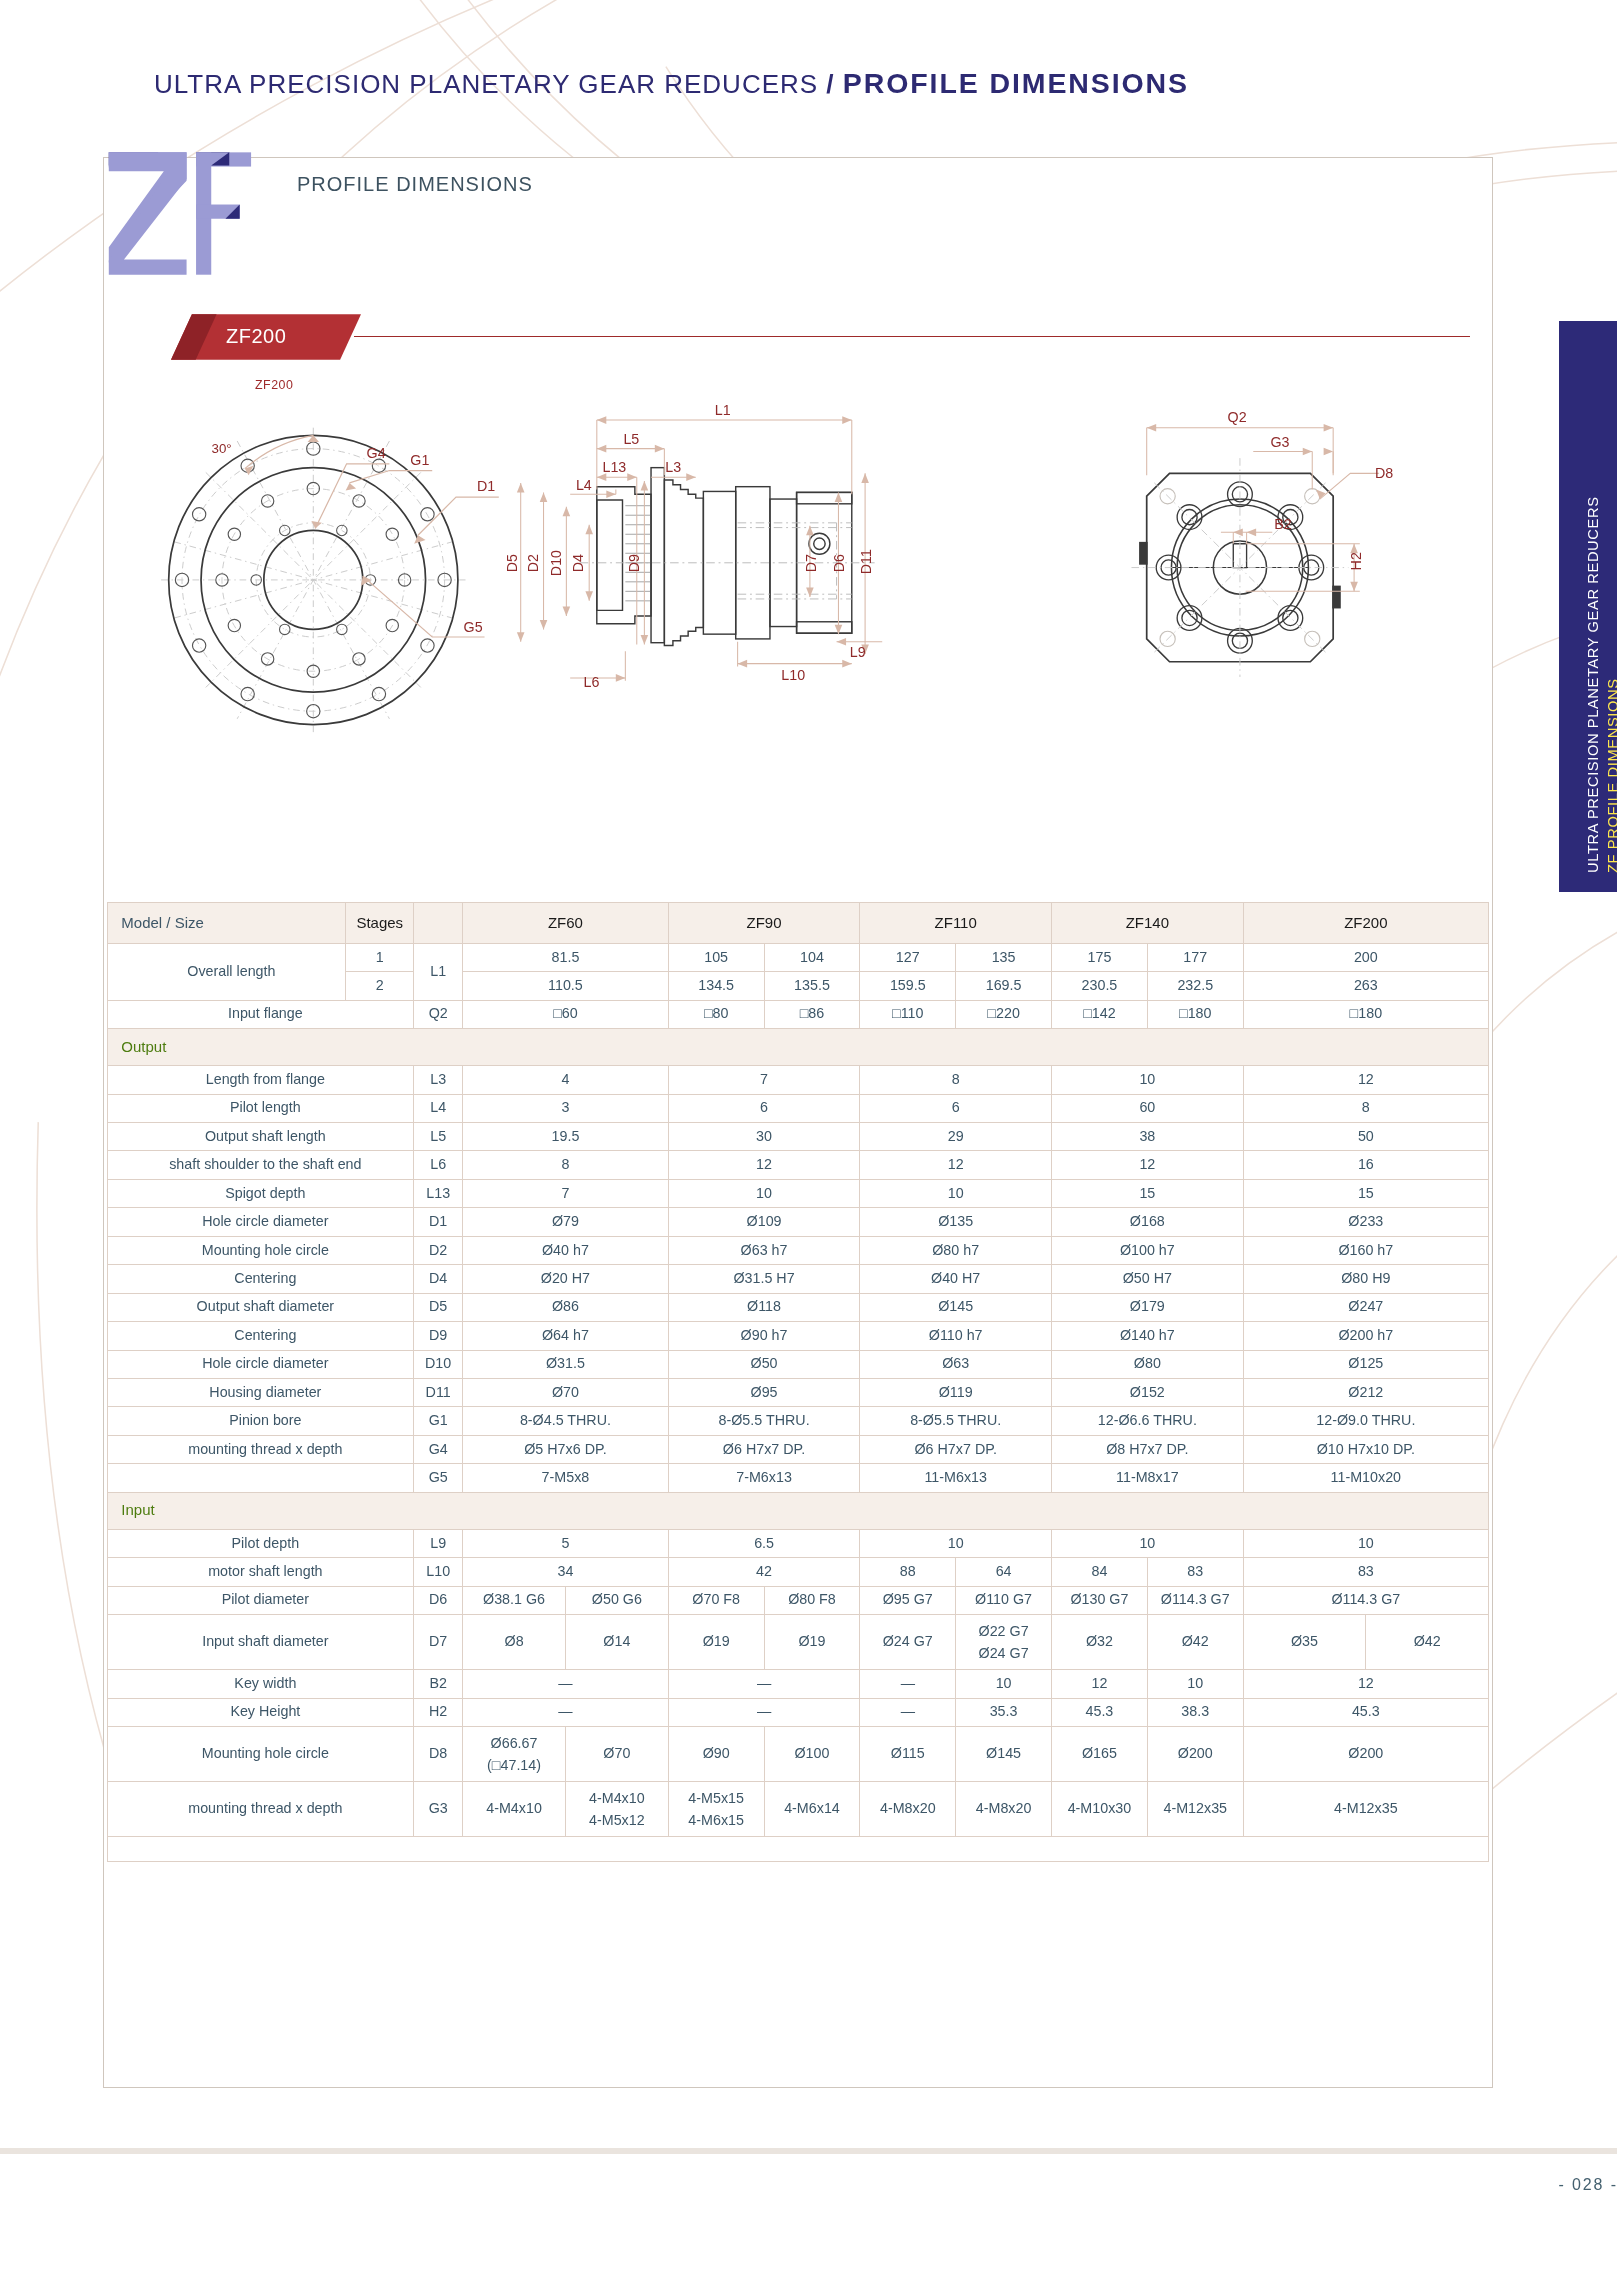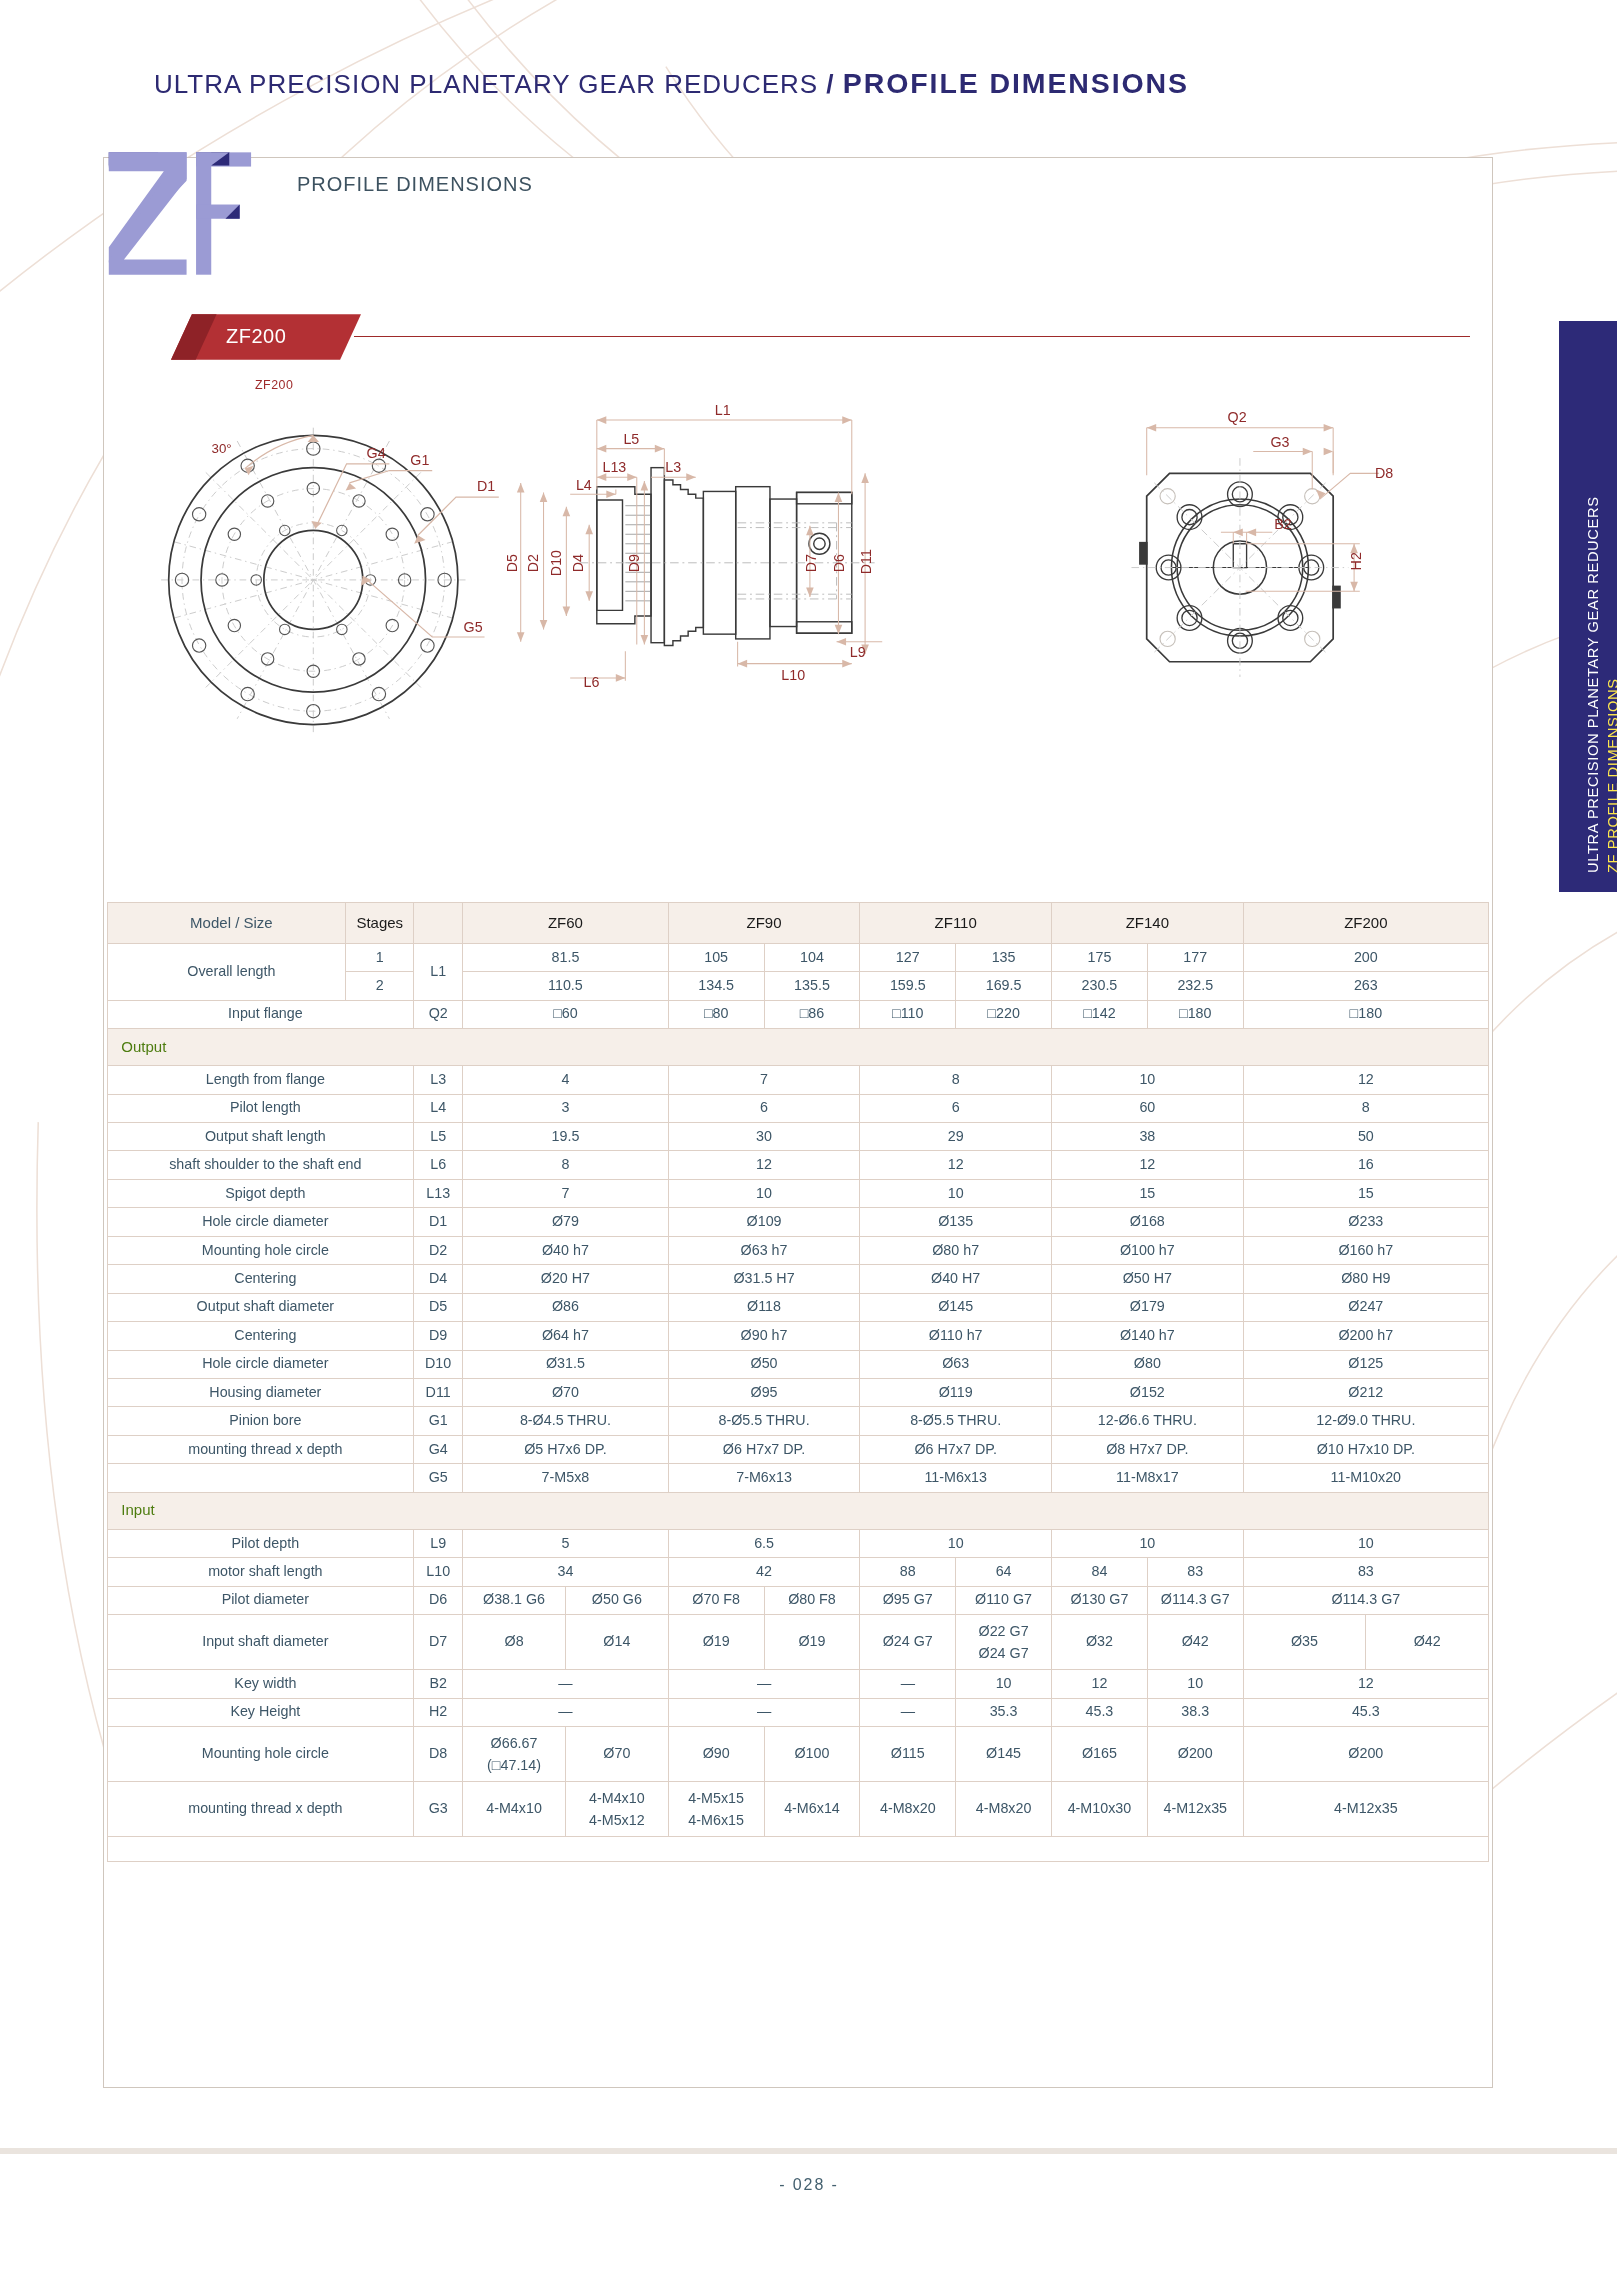--- a/index.html
+++ b/index.html
@@ -77,38 +77,38 @@
     position:absolute; left:107px; top:902px; width:1382px;
     border-collapse:collapse; z-index:6;
     font-size:14.3px; color:#3d5667;
   }
   #spec-table td, #spec-table th {
     border:1px solid #ded0c6;
     padding:4.8px 3.8px; text-align:center; vertical-align:middle;
     font-weight:normal; line-height:1.25;
   }
   #spec-table .hdr td { background:#f6efe9; color:#1a1a1a; font-size:15px; padding:10.5px 3.8px; }
-  #spec-table .hdr td.lbl { text-align:center; padding-left:13.3px; }
+  #spec-table .hdr td.lbl { text-align:left; padding-left:13.3px; }
   #spec-table td.lbl { text-align:center; padding-left:13.3px; color:#3d5667; }
   #spec-table td.sym { width:46px; }
   #spec-table tr.section td {
     background:#f6efe9; text-align:left; padding:8.6px 0 8.6px 13.3px;
     color:#4d7c0f; font-size:15px;
   }
   #spec-table tr.tall td { height:51px; }
   #spec-table td.two-line { line-height:1.55; }
   #spec-table tr.blank td { height:25px; border-left:1px solid #ded0c6; }
 
   
   #footer-band {
     position:absolute; left:0; top:2148px; width:1618px; height:5.7px;
     background:#eae4de; z-index:4;
   }
   #page-number {
-    position:absolute; left:0; top:2176px; width:1618px; text-align:center;
+    position:absolute; left:0; top:2176px; width:1618px; text-align:right;
     font-size:16px; color:#44606f; letter-spacing:1.9px; z-index:6;
   }
 </style>
 </head>
 <body>
 
 <svg id="bg-deco" width="1618" height="2269" viewBox="0 0 1701 2386">
   <g fill="none" stroke="#eddfd6" stroke-width="1.6">
     <path d="M -180 470 C 120 160 520 -40 900 -120"></path>
     <path d="M -60 900 C 60 430 330 110 700 -60"></path>

